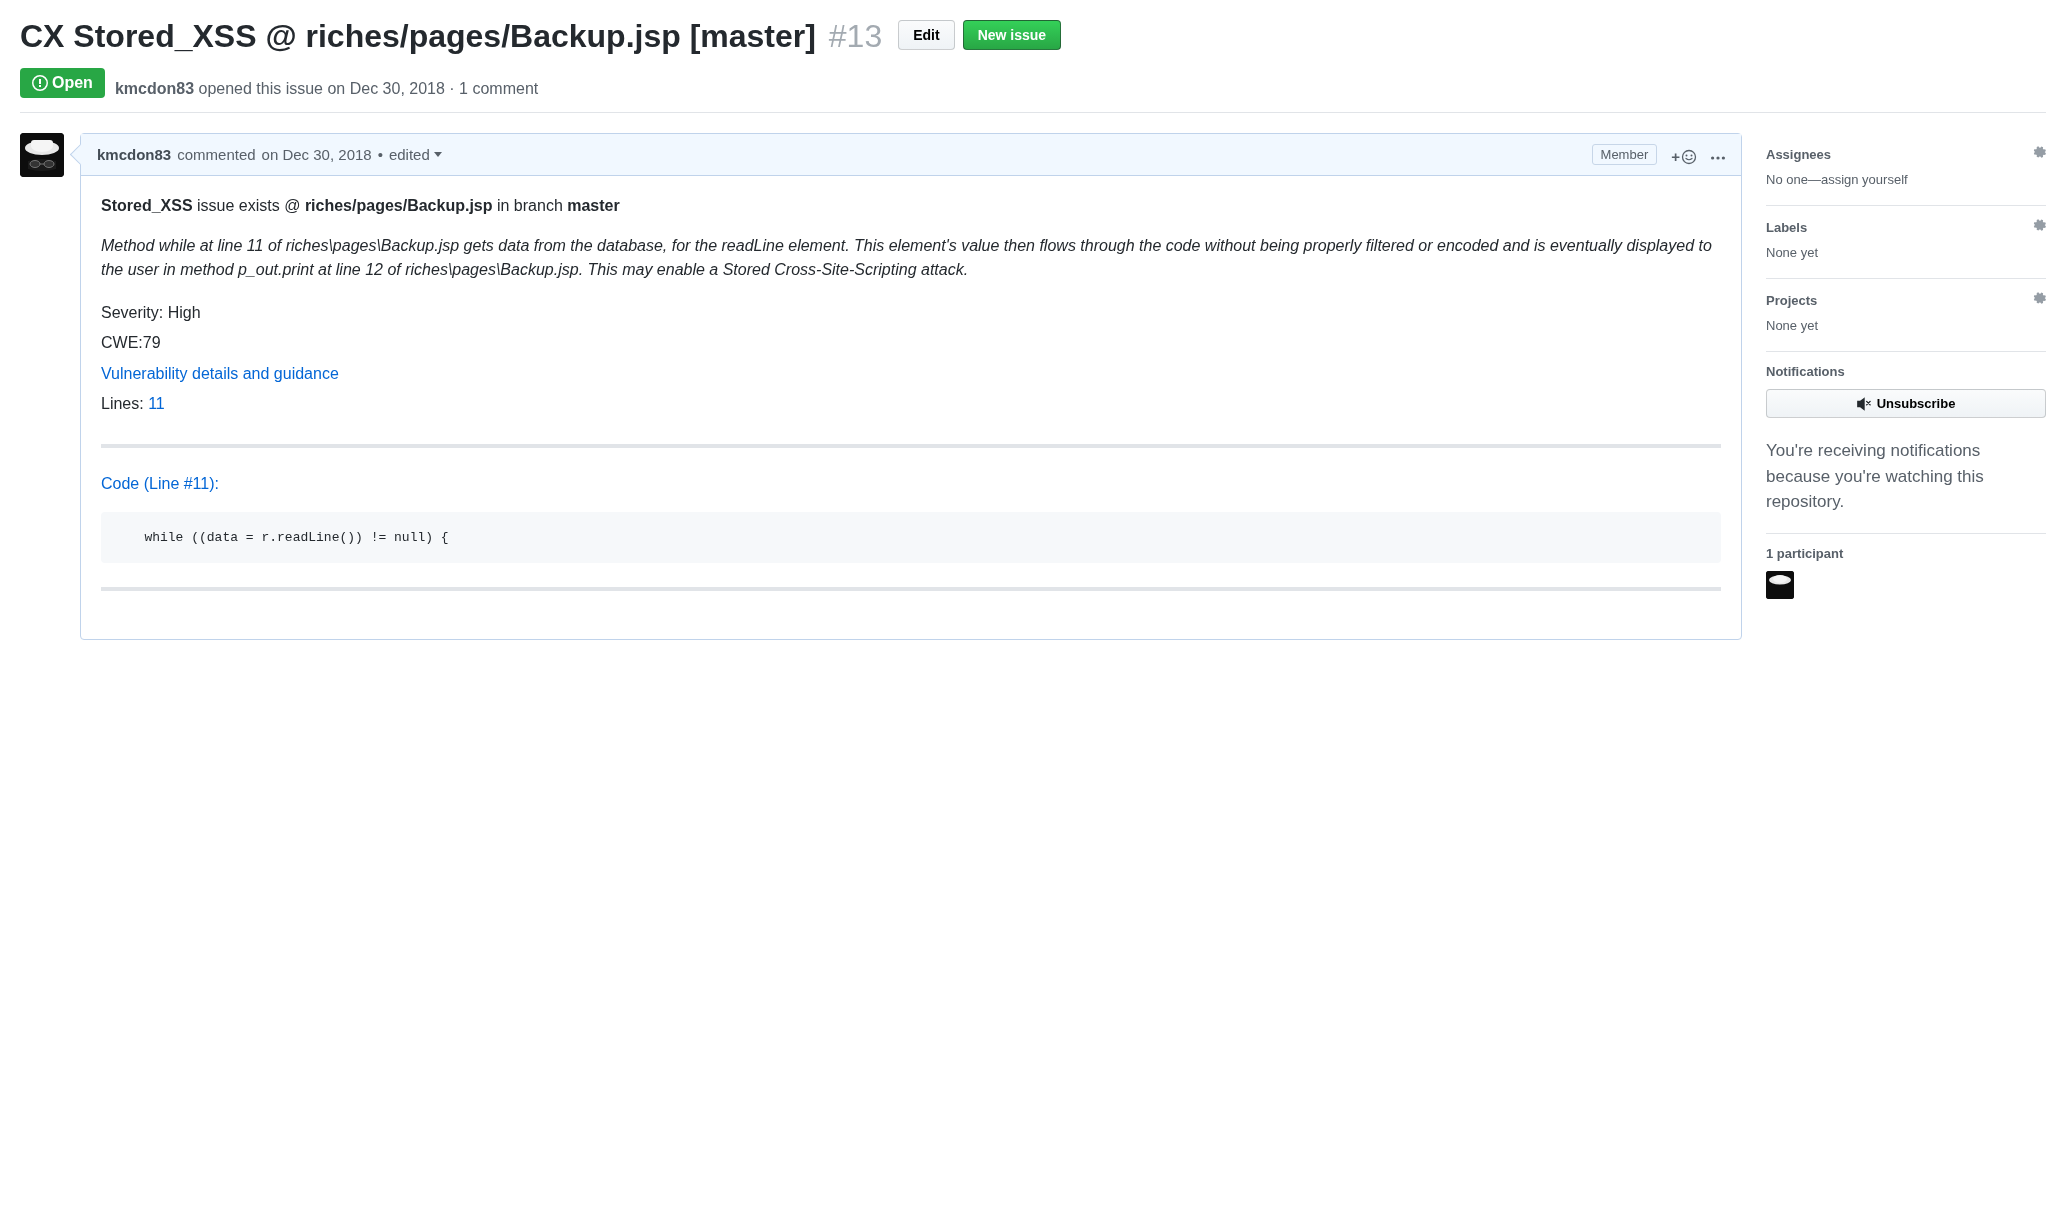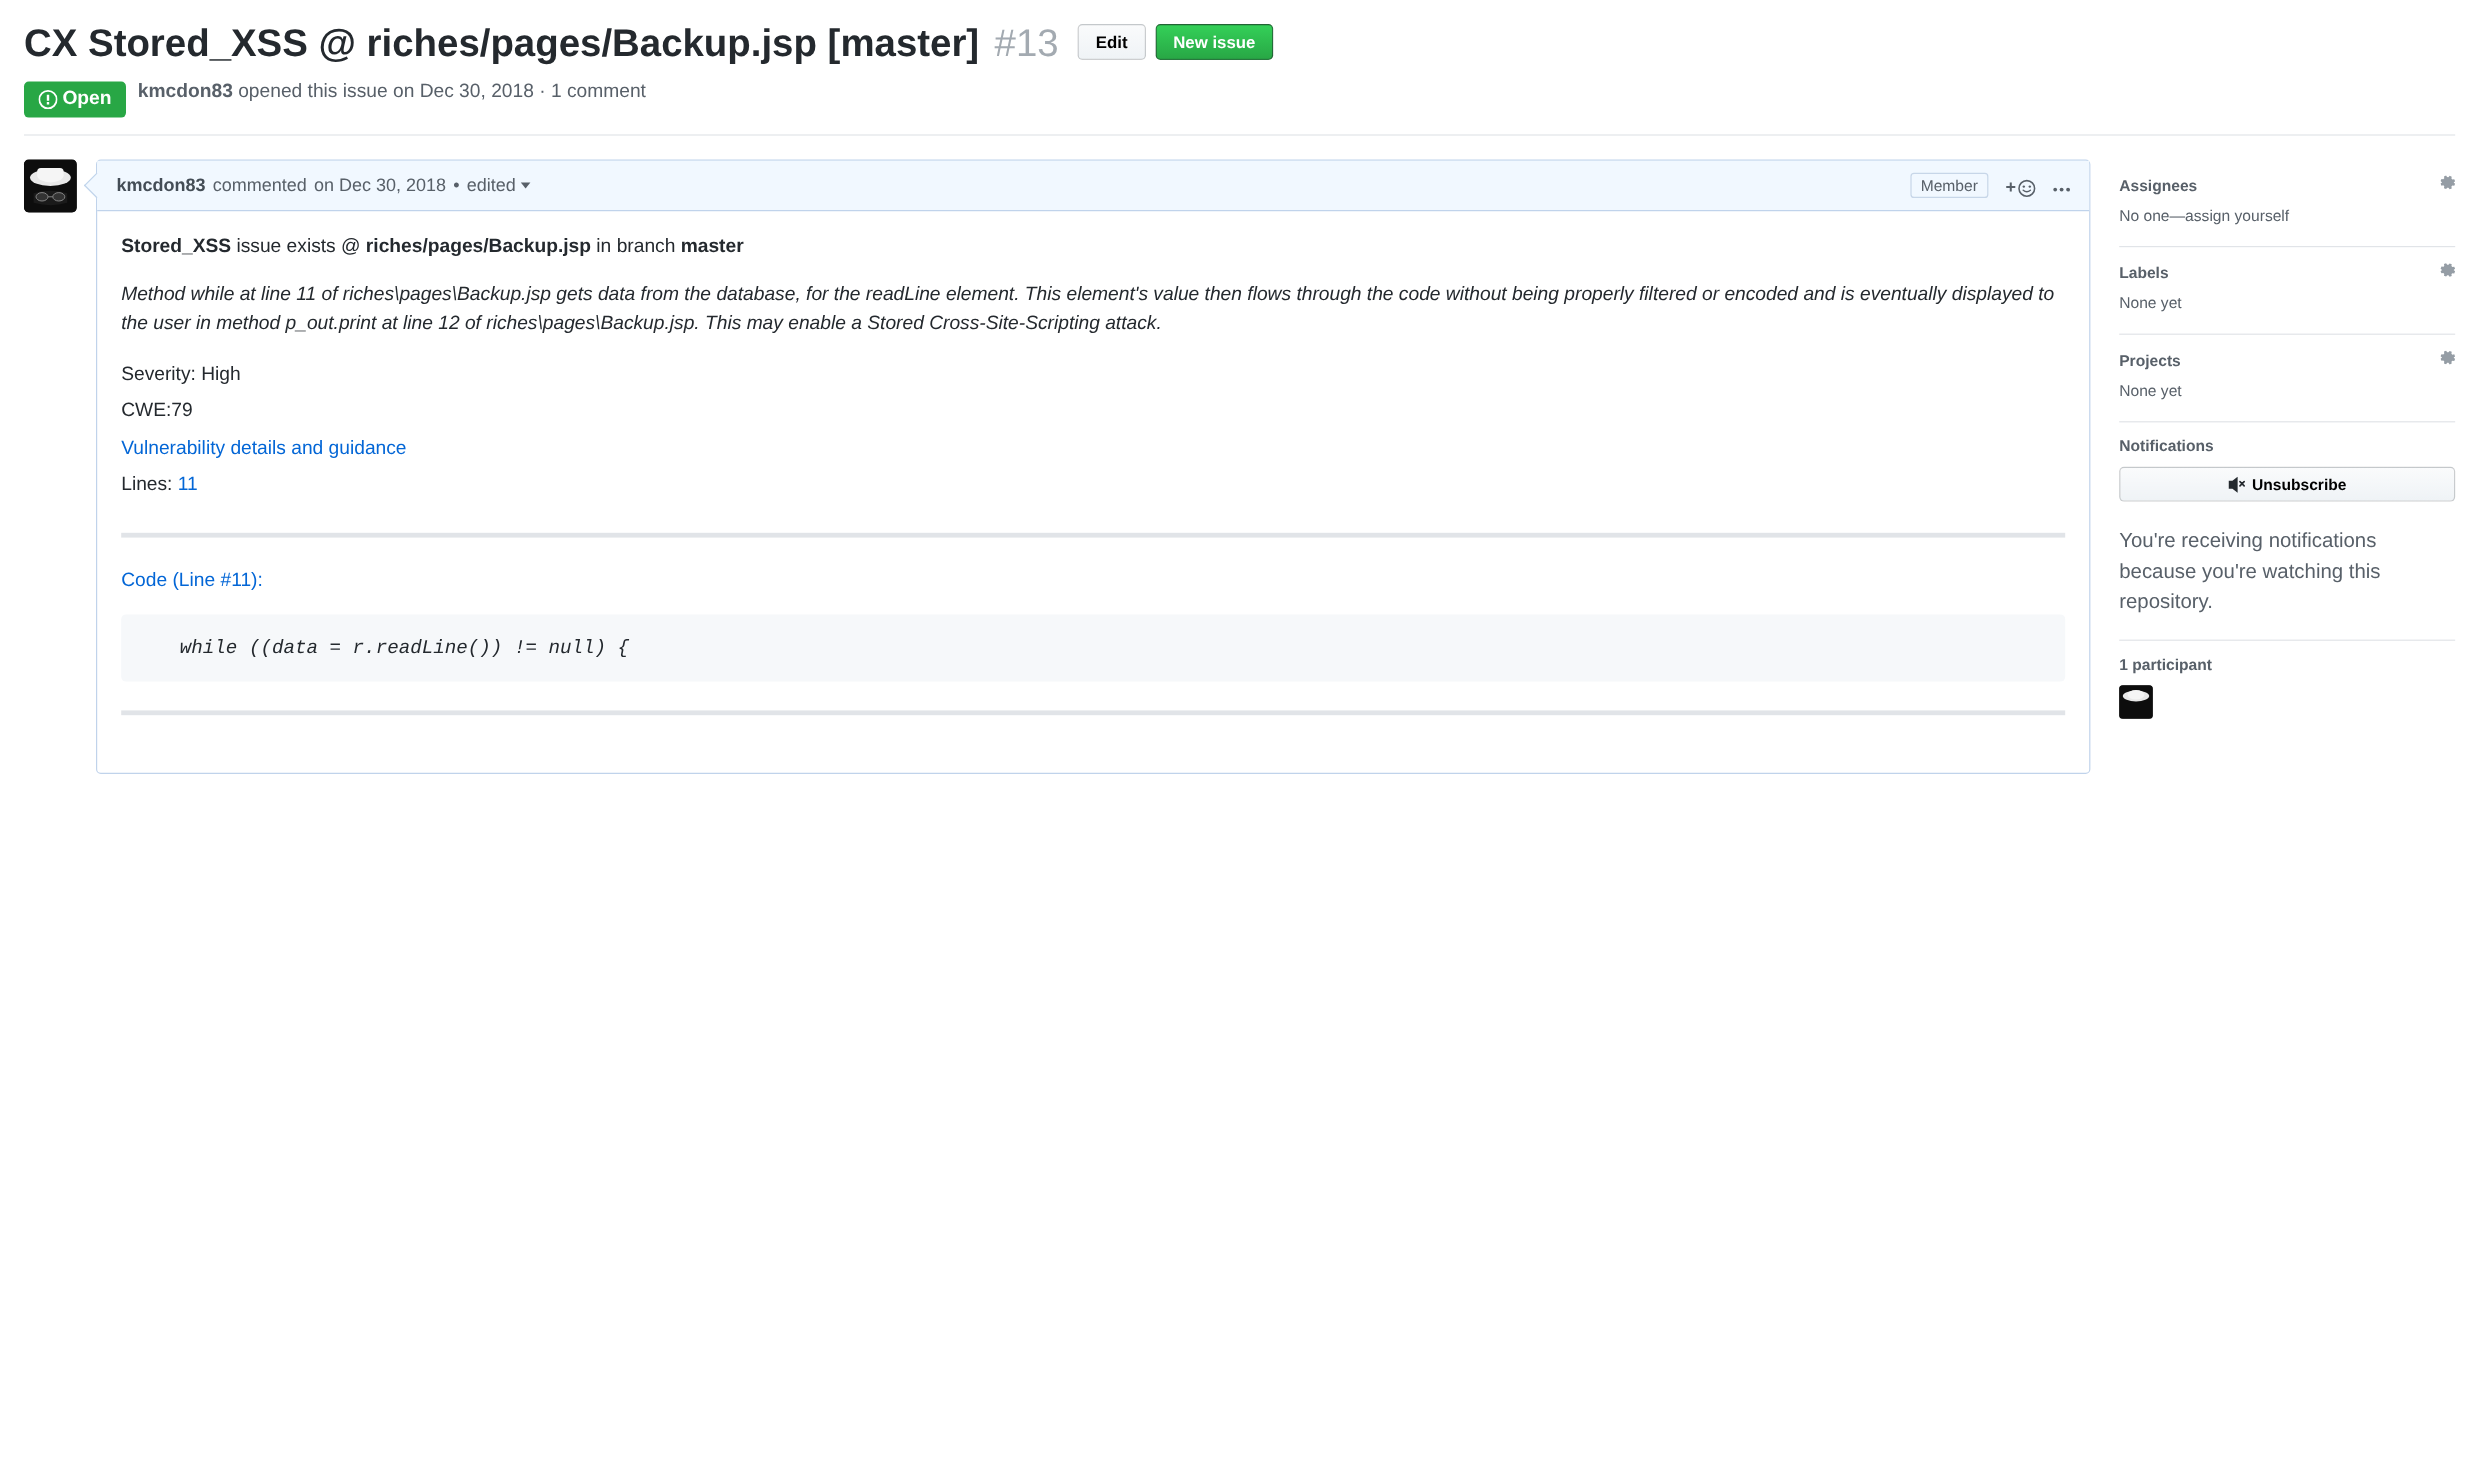--- a/index.html
+++ b/index.html
@@ -34,21 +34,21 @@
     background: linear-gradient(#fafbfc, #eff3f6);
     cursor: pointer;
   }
   .btn-primary {
     background: linear-gradient(#34d058, #28a745);
     color: #fff;
     border-color: rgba(27,31,35,0.5);
   }
   .meta-row {
     display: flex;
-    align-items: flex-start;
+    align-items: flex-end;
     gap: 10px;
     padding-bottom: 14px;
     border-bottom: 1px solid #e1e4e8;
     font-size: 16px;
     color: #586069;
   }
   .state-badge {
     display: inline-flex;
     align-items: center;
     gap: 4px;
@@ -140,25 +140,24 @@
     border: none;
     height: 4px;
     background: #e1e4e8;
     margin: 24px 0;
   }
   .code-block {
     background: #f6f8fa;
     border-radius: 4px;
     padding: 16px 20px;
     font-family: SFMono-Regular, Consolas, "Liberation Mono", Menlo, monospace;
-    font-size: 16px;
+    font-size: 13px;
     white-space: pre;
     margin: 8px 0 24px 0;
     overflow-x: auto;
-    font-style: italic;
   }
   .lines-block { line-height: 1.9; }
   
   .sidebar { width: 280px; flex-shrink: 0; font-size: 13px; color: #586069; }
   .side-section {
     padding: 12px 0 18px 0;
     border-bottom: 1px solid #e1e4e8;
   }
   .side-header {
     display: flex;

